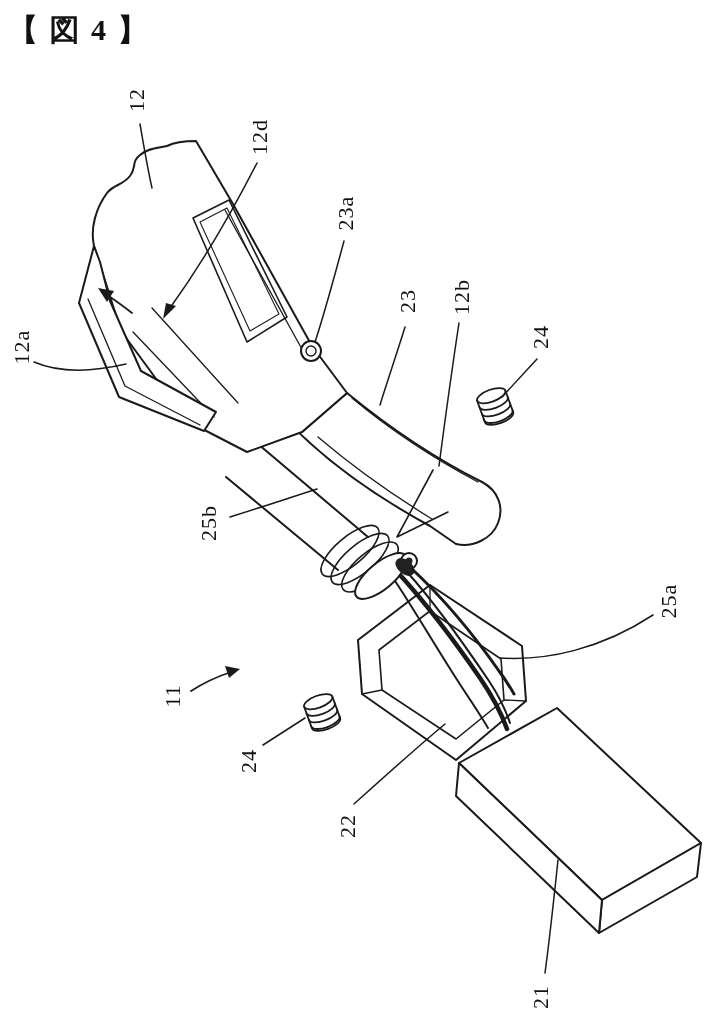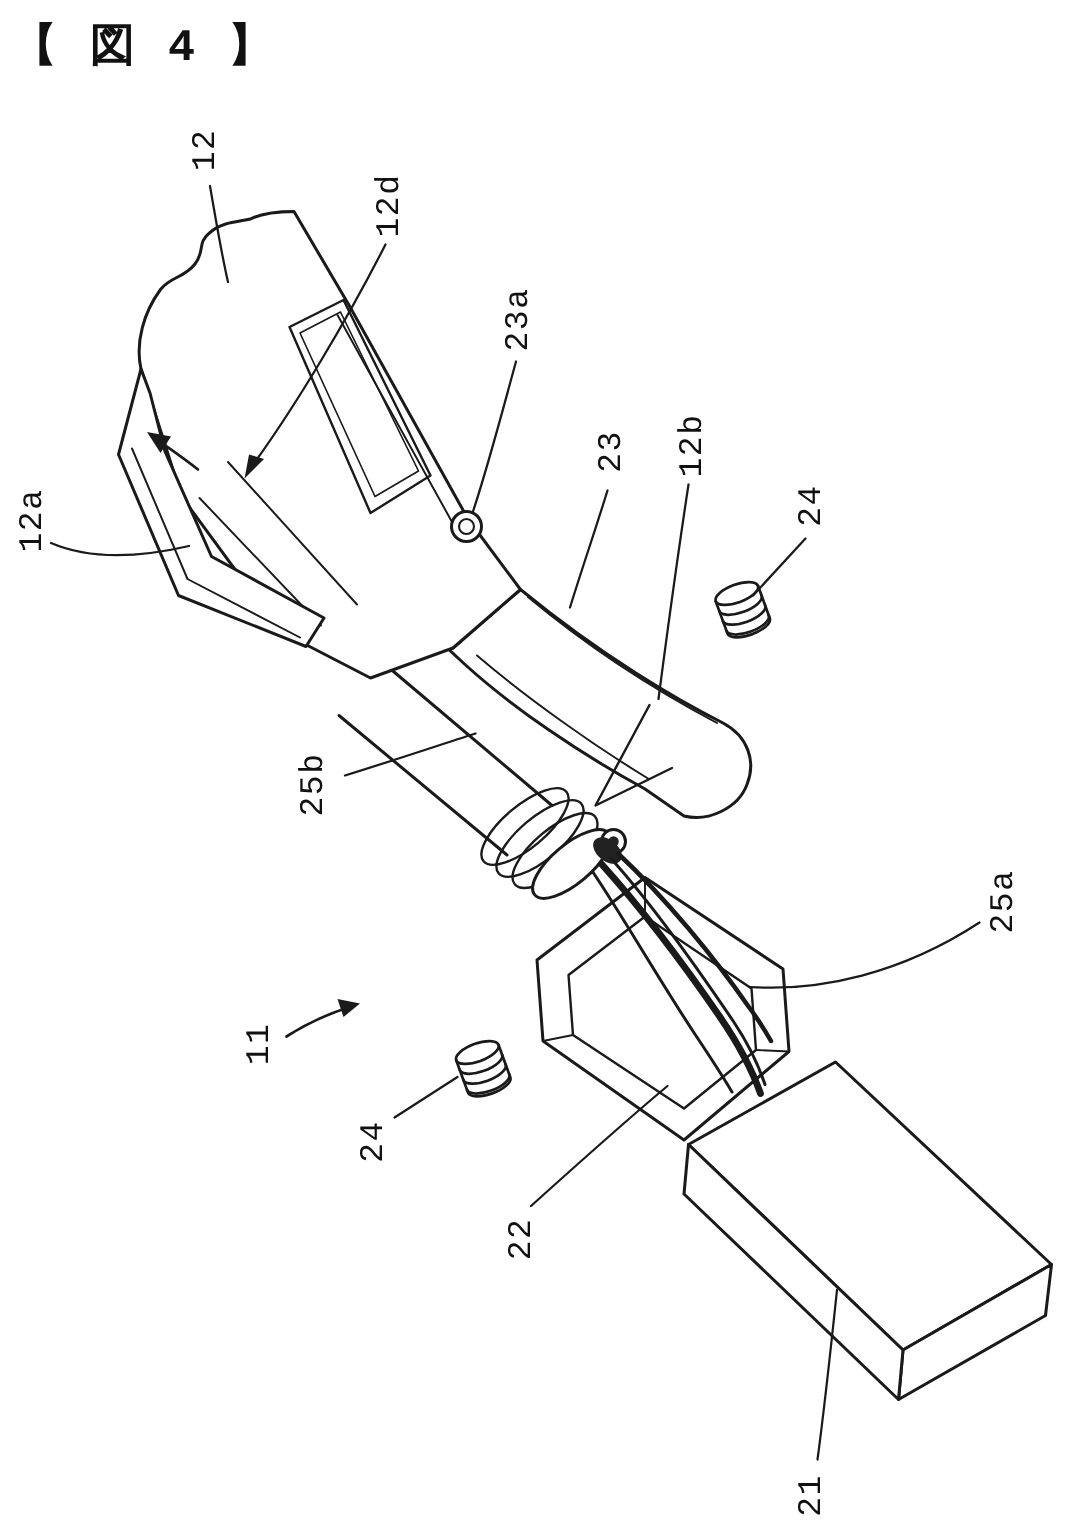--- a/index.html
+++ b/index.html
@@ -1,20 +1,20 @@
 <!DOCTYPE html>
 <html><head>
 <meta charset="utf-8">
 <style>
   html,body{margin:0;padding:0;background:#ffffff;}
   .page{
     position:relative;
     width:713px;height:1017px;
     background:#ffffff;
-    font-family:Liberation Mono, monospace;
+    font-family:Liberation Serif, serif;
     overflow:hidden;
   }
   .fig-title{
     position:absolute;
     left:8px;top:10px;
     font-size:30px;
     font-weight:600;
     color:#111;
     letter-spacing:2px;
     white-space:nowrap;

